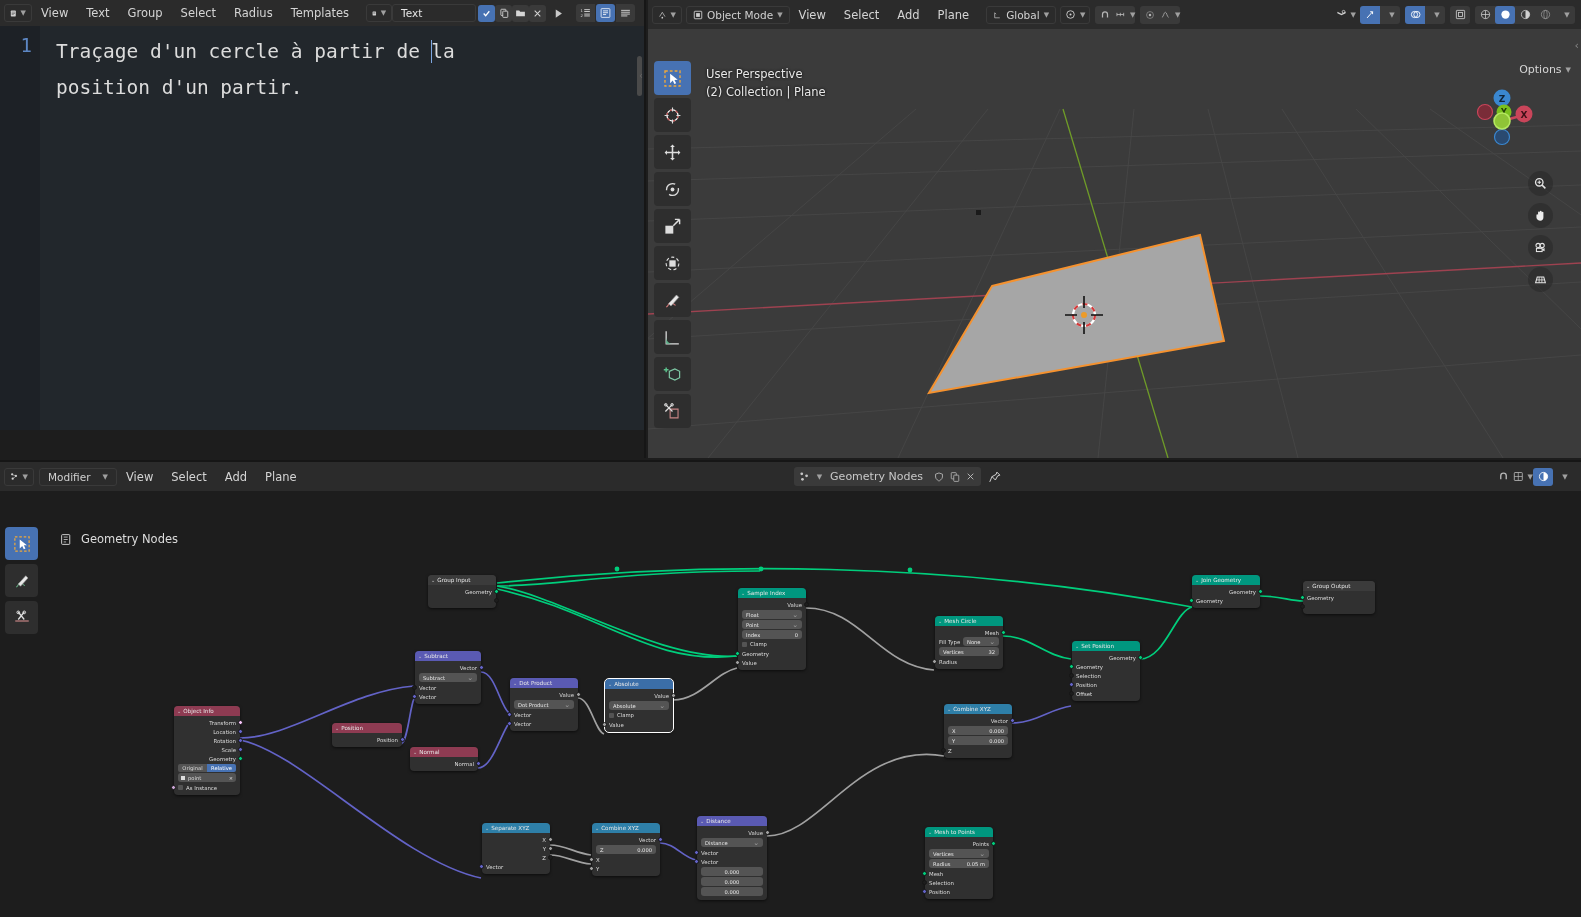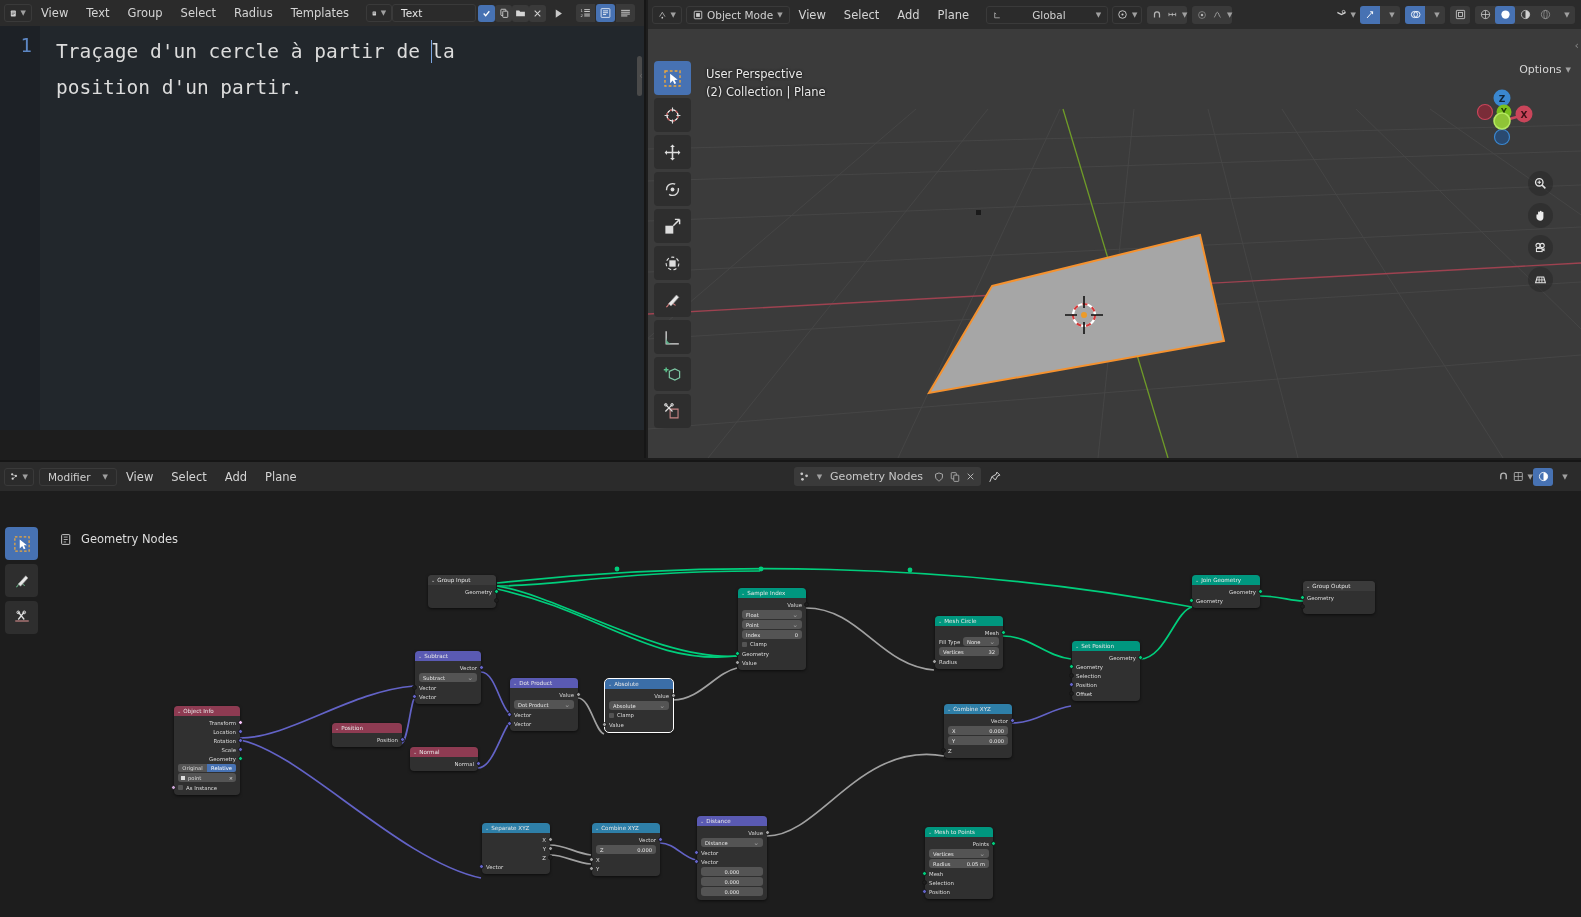--- a/index.html
+++ b/index.html
@@ -287,21 +287,21 @@
           <rect x="5" y="5" width="6" height="6" fill="#d0d0d0"></rect>
         </svg>
         <span>Object Mode</span>
         <span class="chev">▼</span>
       </div>
       <div class="menu">View</div>
       <div class="menu">Select</div>
       <div class="menu">Add</div>
       <div class="menu">Plane</div>
       <div class="sep"></div>
-      <div class="ddn" style="padding:0 6px;gap:26px;">
+      <div class="ddn" style="padding:0 6px;">
         <svg width="9" height="10" viewBox="0 0 16 16" style="margin-right:4px">
           <path d="M3 13 L3 4 M3 13 L12 13 M3 4 l2.5 2.5" stroke="#d0d0d0" stroke-width="1.2" fill="none"></path>
         </svg>
         <span>Global</span>
         <span class="chev">▼</span>
       </div>
       <div class="ddn" style="margin-left:4px;padding:0 4px;">
         <svg width="11" height="11" viewBox="0 0 16 16">
           <circle cx="8" cy="8" r="5.5" fill="none" stroke="#d0d0d0" stroke-width="1.3"></circle>
           <circle cx="8" cy="8" r="1.5" fill="#d0d0d0"></circle>

